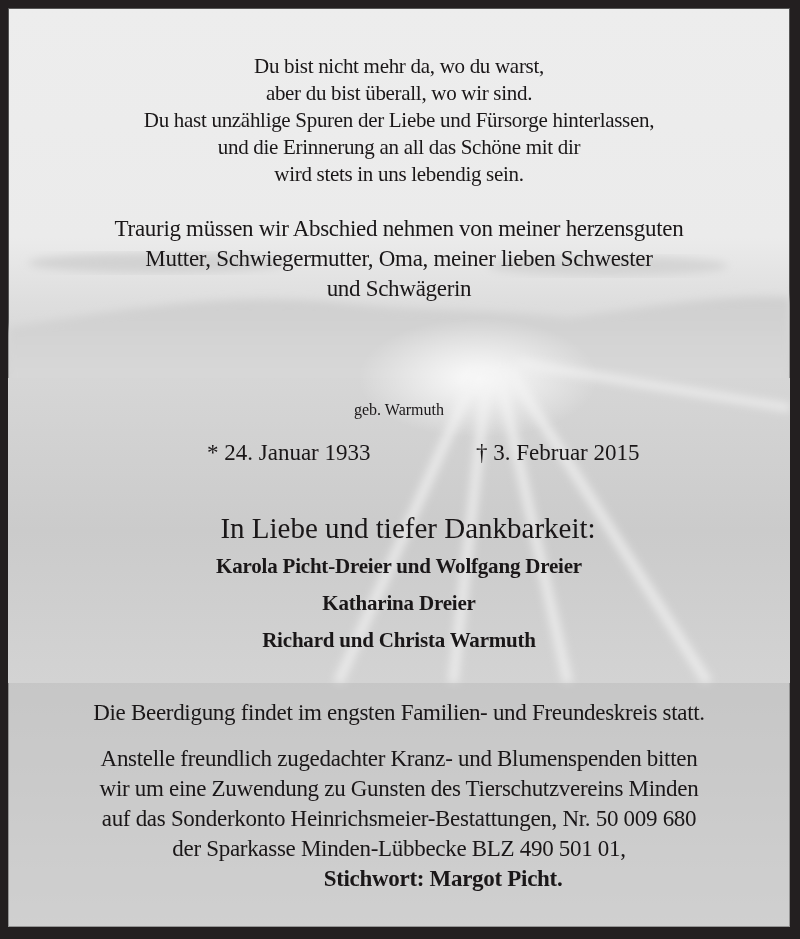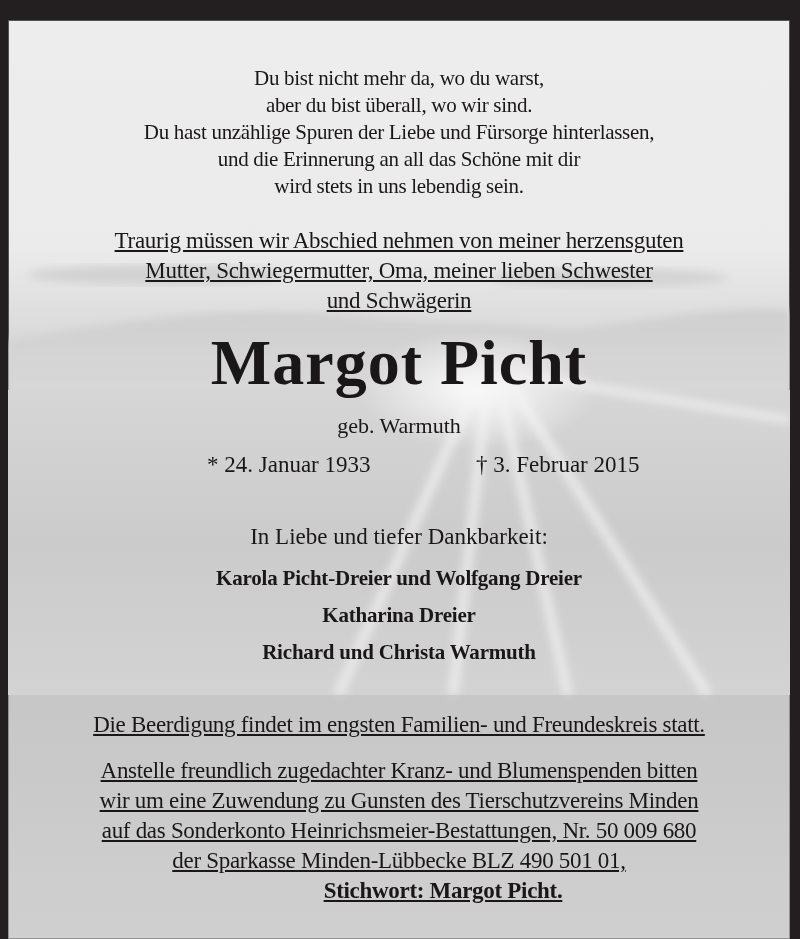--- a/index.html
+++ b/index.html
@@ -1,34 +1,34 @@
 <!DOCTYPE html>
 <html><head>
 <meta charset="utf-8">
 <style>
   html, body { margin:0; padding:0; }
   body { width:800px; height:939px; background:#231f20; position:relative; overflow:hidden; }
   .card {
-    position:absolute; left:8px; top:20px; width:782px; height:919px;
+    position:absolute; left:8px; top:8px; width:782px; height:919px;
     background:linear-gradient(to bottom,#ededed 0%,#ebebeb 25%,#dedede 32%,#d2d2d2 40%,#cfcfcf 55%,#d4d4d4 68%,#c4c4c4 73%,#cdcdcd 85%,#d9d9d9 100%);
     box-shadow: inset 0 0 0 1px #555;
     overflow:hidden;
   }
   .bg-svg { position:absolute; left:0; top:0; width:782px; height:919px; }
   .content { position:absolute; left:0; top:0; width:782px; height:919px; color:#1a1718;
              font-family:"Liberation Serif","DejaVu Serif",serif; text-align:center; }
   .line { position:absolute; left:0; width:782px; text-align:center; white-space:nowrap; }
   .poem { font-size:21px; letter-spacing:-0.3px; }
-  .intro { font-size:23px; letter-spacing:-0.3px;text-decoration:underline; }
+  .intro { font-size:23px; letter-spacing:-0.3px; }
   .name { font-size:64px; font-weight:bold; letter-spacing:1px; }
-  .birthname { font-size:22px; }
+  .birthname { font-size:16px; }
   .dates { font-size:23px; }
-  .thanks { font-size:23px; }
+  .thanks { font-size:29px;margin-left:9px; }
   .mourner { font-size:21px; font-weight:bold; letter-spacing:-0.2px; }
-  .notice { font-size:23px; letter-spacing:-0.3px;text-decoration:underline; }
+  .notice { font-size:23px; letter-spacing:-0.3px; }
   .bold { font-weight:bold;padding-left:44px; }
   .date-birth { position:absolute; left:158px; }
   .date-death { position:absolute; left:427px;text-align:right; }
 </style>
 </head>
 <body>
 
 <div class="card">
   <svg class="bg-svg" viewBox="0 0 782 919" preserveAspectRatio="none">
     <defs>
@@ -78,21 +78,20 @@
       <div class="line poem" style="top:127px">und die Erinnerung an all das Schöne mit dir</div>
       <div class="line poem" style="top:154px">wird stets in uns lebendig sein.</div>
     </section>
 
     <section>
       <div class="line intro" style="top:208px">Traurig müssen wir Abschied nehmen von meiner herzensguten</div>
       <div class="line intro" style="top:238px">Mutter, Schwiegermutter, Oma, meiner lieben Schwester</div>
       <div class="line intro" style="top:268px">und Schwägerin</div>
     </section>
 
-    <div class="line name" style="top:306px">Margot Picht</div>
     <div class="line birthname" style="top:393px">geb. Warmuth</div>
 
     <div class="line dates" style="top:432px; height:30px;margin-left:41px;">
       <span class="date-birth">
         <span>*</span>
         <span>24. Januar 1933</span>
       </span>
       <span class="date-death">
         <span>†</span>
         <span>3. Februar 2015</span>

